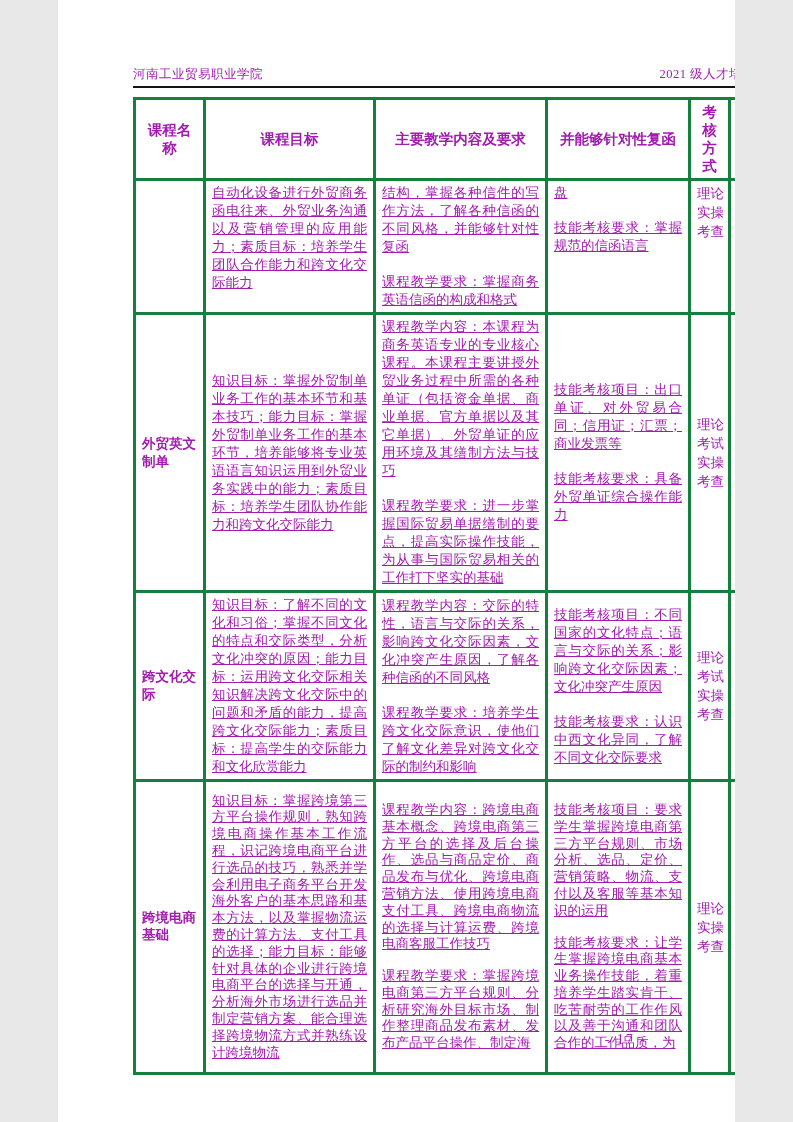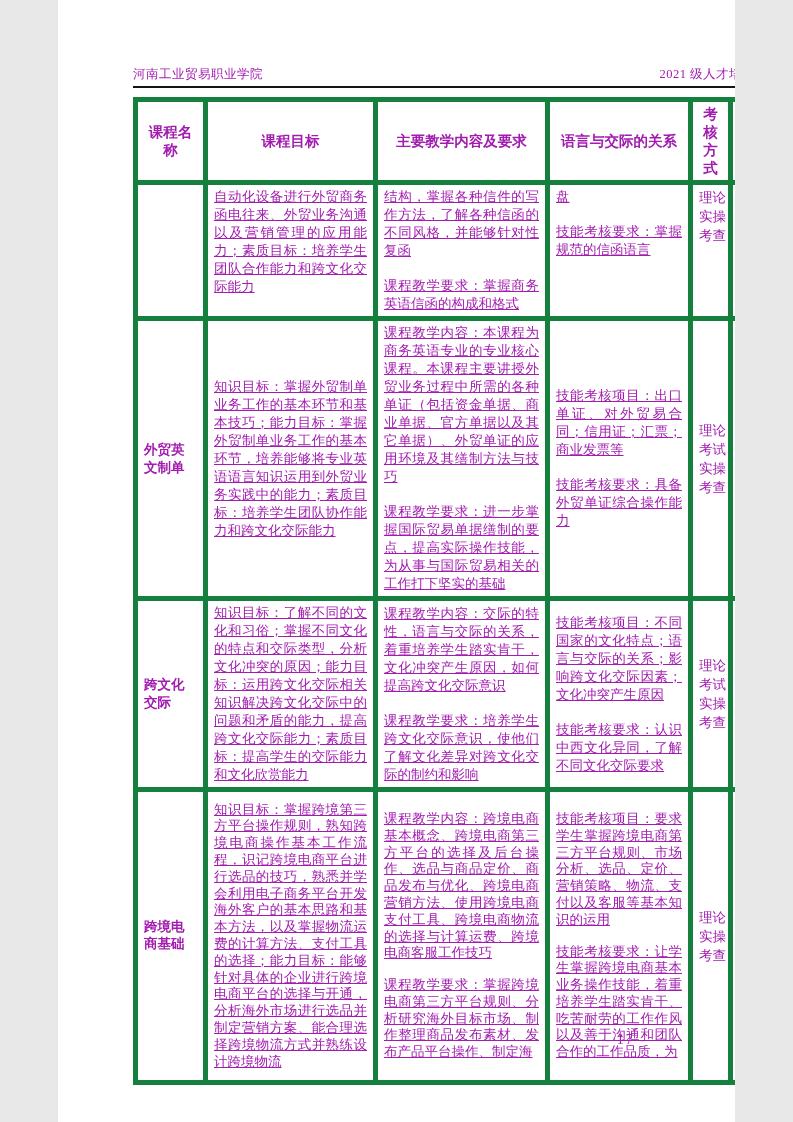--- a/index.html
+++ b/index.html
@@ -20,21 +20,21 @@
   .header-rule{
     position:absolute;left:75px;top:86px;width:648px;height:2px;
     background:#141414;
   }
   table.doc-table{
     position:absolute;left:75px;top:97px;width:648px;
     border-collapse:collapse;table-layout:fixed;
     font-size:13.5px;line-height:18px;
   }
   table.doc-table th,table.doc-table td{
-    border:5px solid #15803d;
+    border:3px solid #15803d;
     padding:3px 6px;
     vertical-align:middle;
     overflow:hidden;
   }
   table.doc-table{border:1.5px solid #141414;}
   thead th{
     height:38px;
     font-size:14.5px;font-weight:bold;
     text-align:center;line-height:18px;padding:2px 2px;
   }
@@ -74,21 +74,21 @@
       <col style="width:172px">
       <col style="width:143px">
       <col style="width:40px">
       <col style="width:53px">
     </colgroup>
     <thead>
       <tr>
         <th>课程名称</th>
         <th>课程目标</th>
         <th>主要教学内容及要求</th>
-        <th>语言与交际的关系</th>
+        <th>并能够针对性复函</th>
         <th>考核方式</th>
         <th>学时总计</th>
       </tr>
     </thead>
     <tbody id="table-body">
         <tr class="row-0 top-row">
           <td class="c-name"></td>
           <td>
             <p>自动化设备进行外贸商务函电往来、外贸业务沟通以及营销管理的应用能力；素质目标：培养学生团队合作能力和跨文化交际能力</p>
           </td>
@@ -127,21 +127,21 @@
             <div>考查</div>
           </td>
           <td class="c-center">68</td>
         </tr>
         <tr class="row-2">
           <td class="c-name">跨文化交际</td>
           <td>
             <p>知识目标：了解不同的文化和习俗；掌握不同文化的特点和交际类型，分析文化冲突的原因；能力目标：运用跨文化交际相关知识解决跨文化交际中的问题和矛盾的能力，提高跨文化交际能力；素质目标：提高学生的交际能力和文化欣赏能力</p>
           </td>
           <td>
-            <p>课程教学内容：交际的特性，语言与交际的关系，着重培养学生踏实肯干，文化冲突产生原因，如何提高跨文化交际意识</p>
+            <p>课程教学内容：交际的特性，语言与交际的关系，影响跨文化交际因素，文化冲突产生原因，了解各种信函的不同风格</p>
             <p>课程教学要求：培养学生跨文化交际意识，使他们了解文化差异对跨文化交际的制约和影响</p>
           </td>
           <td>
             <p>技能考核项目：不同国家的文化特点；语言与交际的关系；影响跨文化交际因素；文化冲突产生原因</p>
             <p>技能考核要求：认识中西文化异同，了解不同文化交际要求</p>
           </td>
           <td class="c-center">
             <div>理论</div>
             <div>考试</div>
             <div>实操</div>

